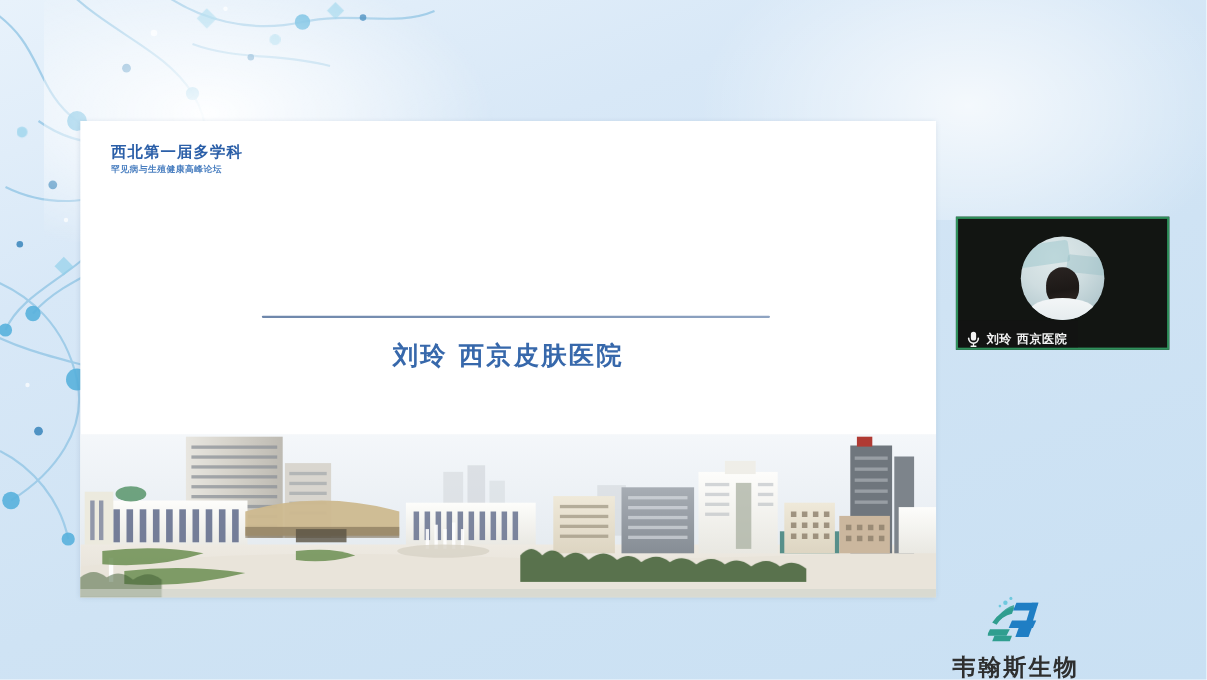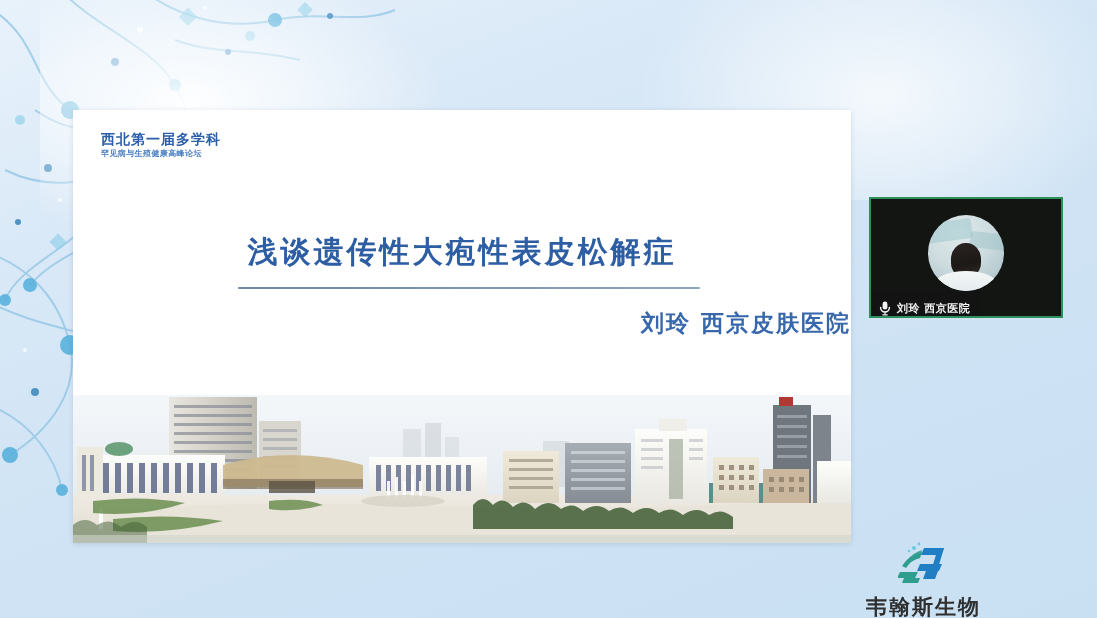--- a/index.html
+++ b/index.html
@@ -128,21 +128,21 @@
     height: 2px;
     background: linear-gradient(90deg, #6e87ab 0%, #7f95b6 50%, #8fa4c2 100%);
     border-radius: 1px;
   }
 
   .slide-presenter {
     position: absolute;
     left: 0;
     top: 198px;
     width: 778px;
-    text-align: right;
+    text-align: center;
     font-family: "DejaVu Sans", "Liberation Sans", sans-serif;
     font-size: 23px;
     font-weight: bold;
     color: #3768ab;
     letter-spacing: 2px;
     white-space: nowrap;
   }
 
   
   .skyline {
@@ -332,21 +332,20 @@
   <div class="bloom2"></div>
 
 
   <div class="slide">
 
     <div class="slide-logo">
       <div class="slide-logo-main">西北第一届多学科</div>
       <div class="slide-logo-sub">罕见病与生殖健康高峰论坛</div>
     </div>
 
-    <div class="slide-title">浅谈遗传性大疱性表皮松解症</div>
 
     <div class="slide-divider"></div>
 
     <div class="slide-presenter">刘玲  西京皮肤医院</div>
 
     <div class="skyline">
       <svg width="778" height="148" viewBox="0 0 778 148" xmlns="http://www.w3.org/2000/svg">
         <defs>
           <linearGradient id="skyG" x1="0" y1="0" x2="0" y2="1">
             <stop offset="0%" stop-color="#f4f7fa"></stop>

